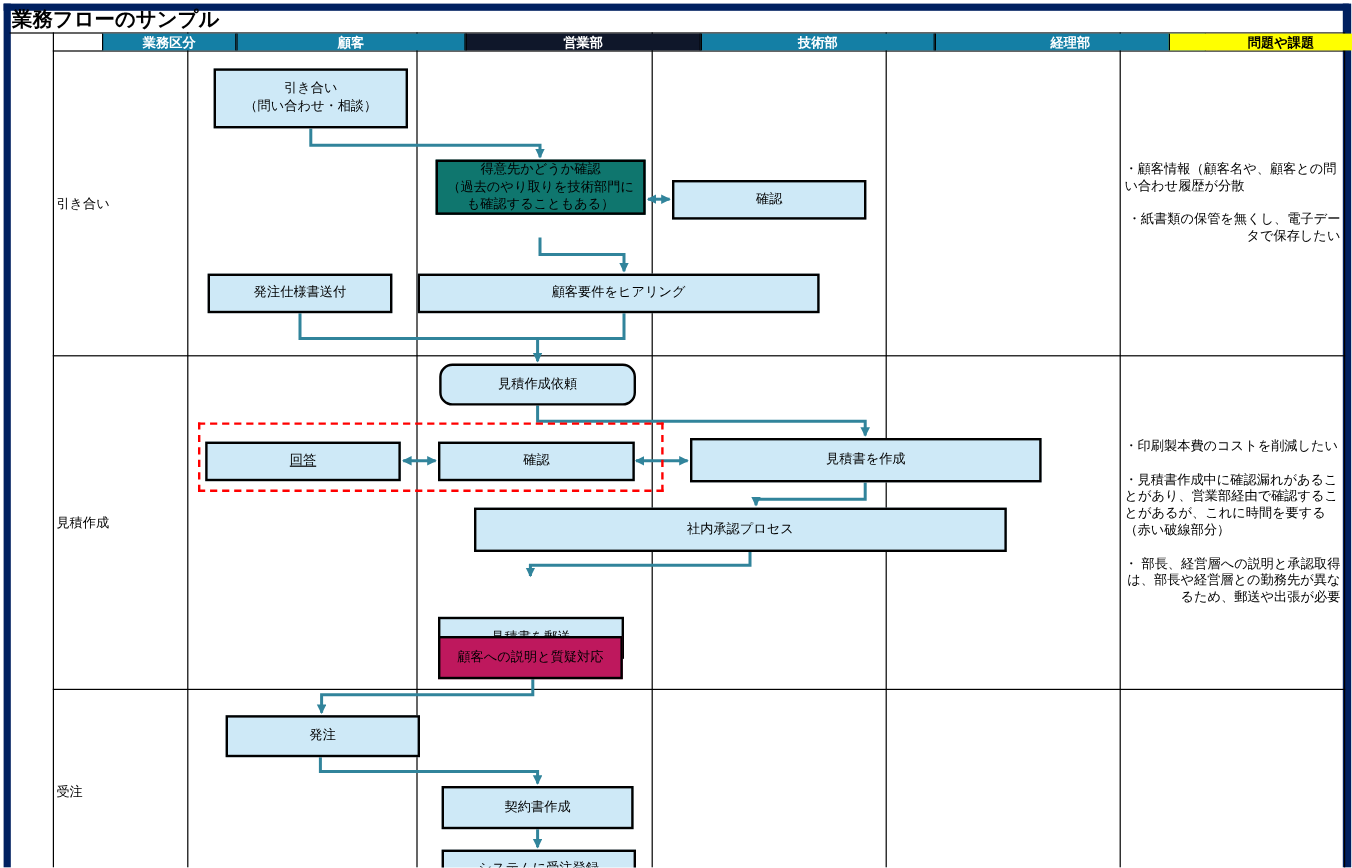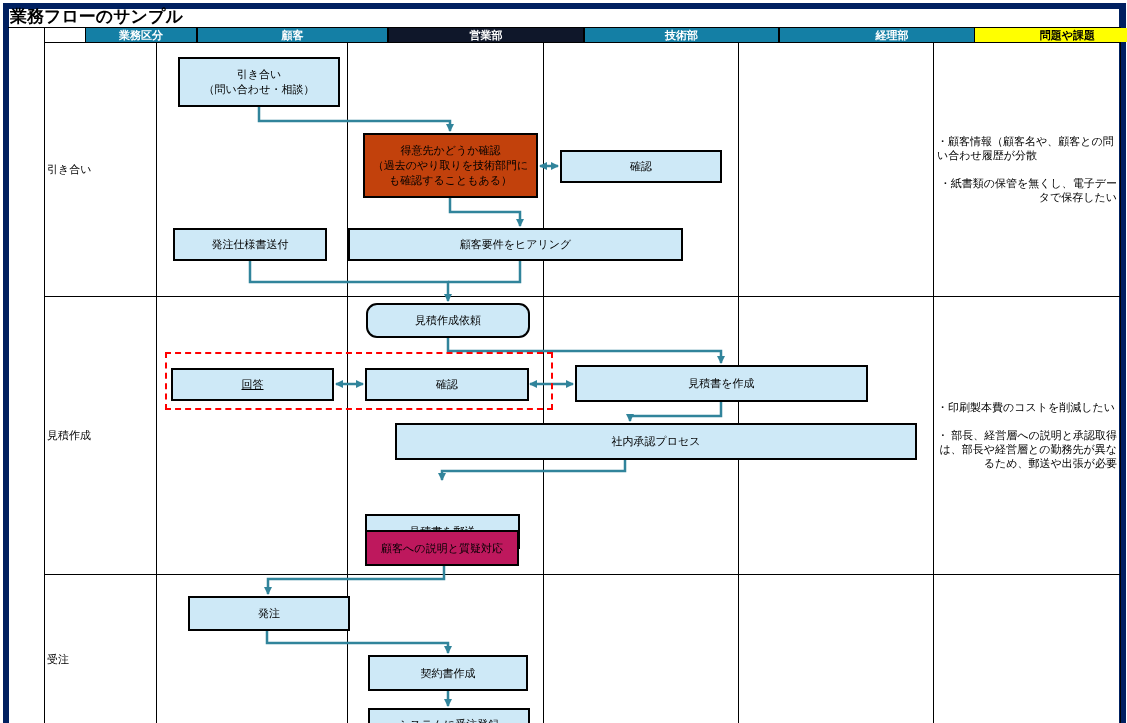--- a/index.html
+++ b/index.html
@@ -65,20 +65,21 @@
         <span>問題や課題</span>
       </div>
       <div class="row-label" style="top: 42px; height: 254px;">引き合い</div>
       <div class="issues-cell" style="left: 934px; width: 186px; top: 42px; height: 254px;">
         <p>・顧客情報（顧客名や、顧客との問い合わせ履歴が分散</p>
         <p>・紙書類の保管を無くし、電子データで保存したい</p>
       </div>
       <div class="row-label" style="top: 296px; height: 278px;">見積作成</div>
       <div class="issues-cell" style="left: 934px; width: 186px; top: 296px; height: 278px;">
         <p>・印刷製本費のコストを削減したい</p>
+        <p>・見積書作成中に確認漏れがあることがあり、営業部経由で確認することがあるが、これに時間を要する（赤い破線部分）</p>
         <p>・ 部長、経営層への説明と承認取得は、部長や経営層との勤務先が異なるため、郵送や出張が必要</p>
       </div>
       <div class="row-label" style="top: 574px; height: 171px;">受注</div>
     </div>
 
   <svg id="connectors" width="1127" height="723">
     <defs>
       <marker id="arrow-end" markerWidth="9" markerHeight="9" refX="7" refY="4" orient="auto" markerUnits="userSpaceOnUse">
         <path d="M0,0 L8,4 L0,8 z" fill="#31849B"></path>
       </marker>
@@ -100,31 +101,31 @@
         <polyline points="442,517 442,528" fill="none" stroke="#31849B" stroke-width="2.5" marker-end="url(#arrow-end)"></polyline>
         <polyline points="444,566 444,579 268,579 268,594" fill="none" stroke="#31849B" stroke-width="2.5" marker-end="url(#arrow-end)"></polyline>
         <polyline points="267,631 267,643 448,643 448,653" fill="none" stroke="#31849B" stroke-width="2.5" marker-end="url(#arrow-end)"></polyline>
         <polyline points="448,691 448,706" fill="none" stroke="#31849B" stroke-width="2.5" marker-end="url(#arrow-end)"></polyline>
       </g>
   </svg>
 
   <div id="nodes">
       <div class="node" style="left: 178px; top: 57px; width: 162px; height: 50px; background: rgb(206, 233, 247); border-color: rgb(0, 0, 0);">引き合い
 （問い合わせ・相談）</div>
-      <div class="node" style="left: 363px; top: 133px; width: 175px; height: 65px; background: #c2410c; border-color: rgb(0, 0, 0); text-align: center;">得意先かどうか確認
+      <div class="node" style="left: 363px; top: 133px; width: 175px; height: 46px; background: #0f766e; border-color: rgb(0, 0, 0); text-align: center;">得意先かどうか確認
 （過去のやり取りを技術部門に
 も確認することもある）</div>
       <div class="node" style="left: 560px; top: 150px; width: 162px; height: 33px; background: rgb(206, 233, 247); border-color: rgb(0, 0, 0);">確認</div>
       <div class="node" style="left: 173px; top: 228px; width: 154px; height: 33px; background: rgb(206, 233, 247); border-color: rgb(0, 0, 0);">発注仕様書送付</div>
       <div class="node" style="left: 348px; top: 228px; width: 335px; height: 33px; background: rgb(206, 233, 247); border-color: rgb(0, 0, 0);">顧客要件をヒアリング</div>
       <div class="node" style="left: 366px; top: 303px; width: 164px; height: 35px; background: rgb(206, 233, 247); border-color: rgb(0, 0, 0); border-radius: 11px;">見積作成依頼</div>
       <div class="node" style="left: 171px; top: 368px; width: 163px; height: 33px; background: rgb(206, 233, 247); border-color: rgb(0, 0, 0); text-decoration: underline;">回答</div>
       <div class="node" style="left: 365px; top: 368px; width: 164px; height: 33px; background: rgb(206, 233, 247); border-color: rgb(0, 0, 0);">確認</div>
       <div class="node" style="left: 575px; top: 365px; width: 293px; height: 37px; background: rgb(206, 233, 247); border-color: rgb(0, 0, 0);">見積書を作成</div>
-      <div class="node" style="left: 395px; top: 423px; width: 522px; height: 37px; background: rgb(206, 233, 247); border-color: rgb(0, 0, 0);">社内承認プロセス</div>
+      <div class="node" style="left: 395px; top: 423px; width: 444px; height: 37px; background: rgb(206, 233, 247); border-color: rgb(0, 0, 0);">社内承認プロセス</div>
       <div class="node" style="left: 365px; top: 482px; width: 155px; height: 35px; background: rgb(206, 233, 247); border-color: rgb(0, 0, 0); margin-top: 32px;">見積書を郵送</div>
       <div class="node" style="left: 365px; top: 530px; width: 154px; height: 36px; background: #be185d; border-color: rgb(0, 0, 0);">顧客への説明と質疑対応</div>
       <div class="node" style="left: 188px; top: 596px; width: 162px; height: 35px; background: rgb(206, 233, 247); border-color: rgb(0, 0, 0);">発注</div>
       <div class="node" style="left: 368px; top: 655px; width: 160px; height: 36px; background: rgb(206, 233, 247); border-color: rgb(0, 0, 0);">契約書作成</div>
       <div class="node" style="left: 368px; top: 708px; width: 162px; height: 32px; background: rgb(206, 233, 247); border-color: rgb(0, 0, 0);">システムに受注登録</div>
     </div>
 
   <div id="dashedbox" class="dashed-box" style="left: 165px; top: 352px; width: 388px; height: 58px; border-color: rgb(255, 0, 0);"></div>
 </div>
 

